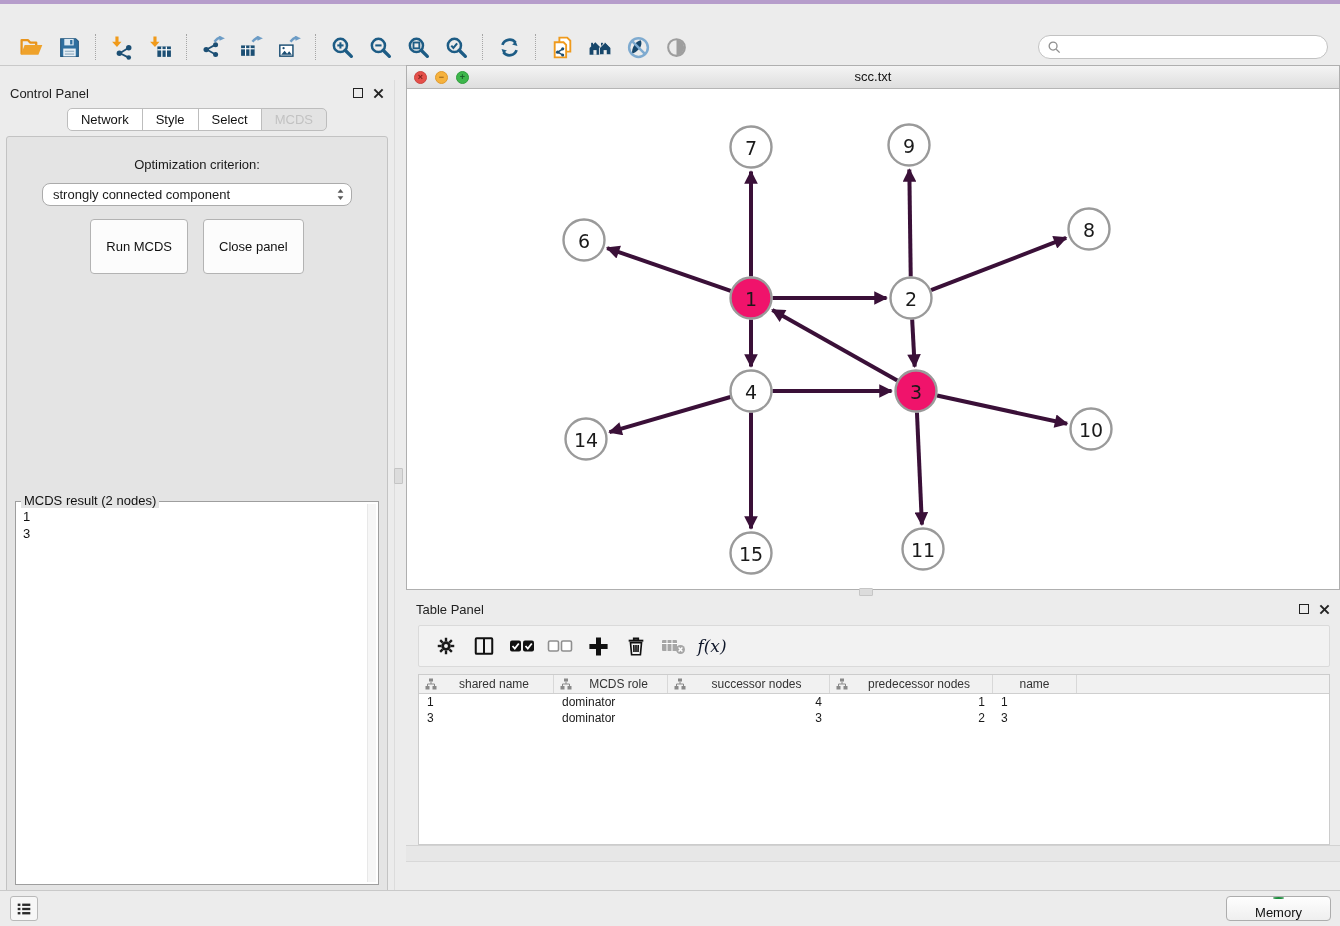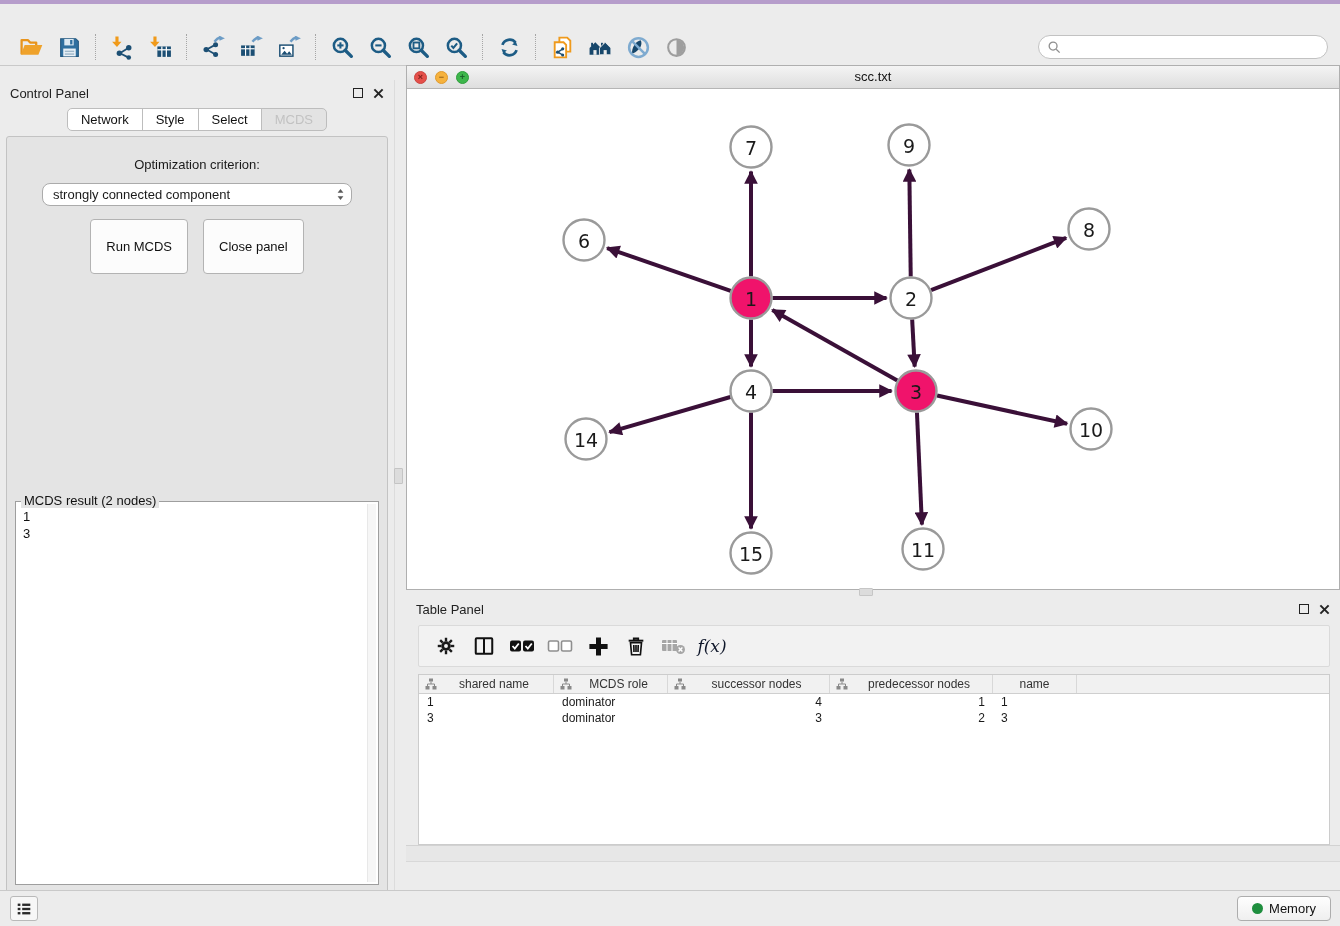--- a/index.html
+++ b/index.html
@@ -94,21 +94,21 @@
   .tp-tabs { position:absolute; left:0; right:0; top:266px; display:flex; justify-content:center; }
   .tp-tabs .seg { padding:3px 14px; }
   .tp-tabs .seg.selected { background:#D6D6D6; color:#EFEFEF; }
   
   .status-bar { position:absolute; left:0; right:0; bottom:0; height:36px; background:#ECECEC;
                 border-top:1px solid #C9C9C9; }
   .list-btn { position:absolute; left:10px; top:5px; width:28px; height:25px; background:#F7F7F7;
               border:1px solid #B9B9B9; border-radius:3px; display:flex; align-items:center; justify-content:center; }
   .memory-btn { position:absolute; right:9px; top:5px; height:25px; background:linear-gradient(#FEFEFE,#EFEFEF);
                 border:1px solid #ADADAD; border-radius:4px; display:flex; align-items:center; gap:6px;
-                padding:0 14px; font-size:13px; color:#111; }
+                padding:0 28px; font-size:13px; color:#111;flex-direction:column; }
   .memory-dot { width:11px; height:11px; border-radius:50%; }
   
   .cw0 { width:135px; } .cw1 { width:114px; } .cw2 { width:162px; } .cw3 { width:163px; } .cw4 { width:84px; }
 </style>
 </head>
 <body>
 
 <div class="app">
   <div class="desktop-strip"></div>
 

